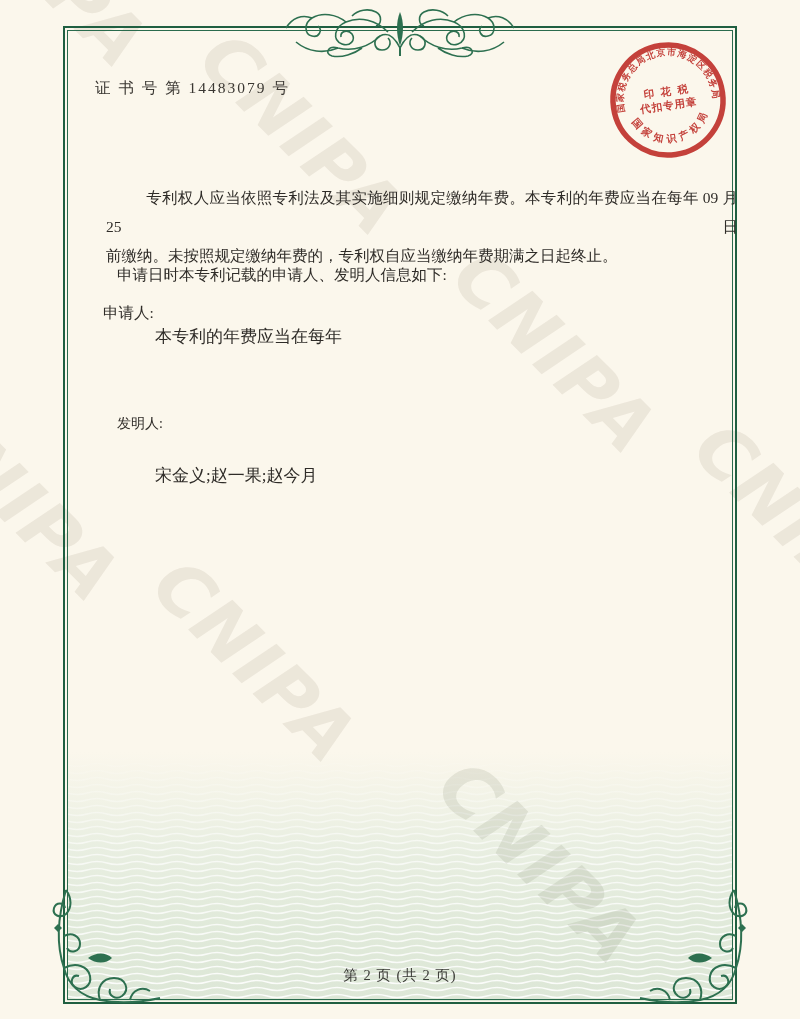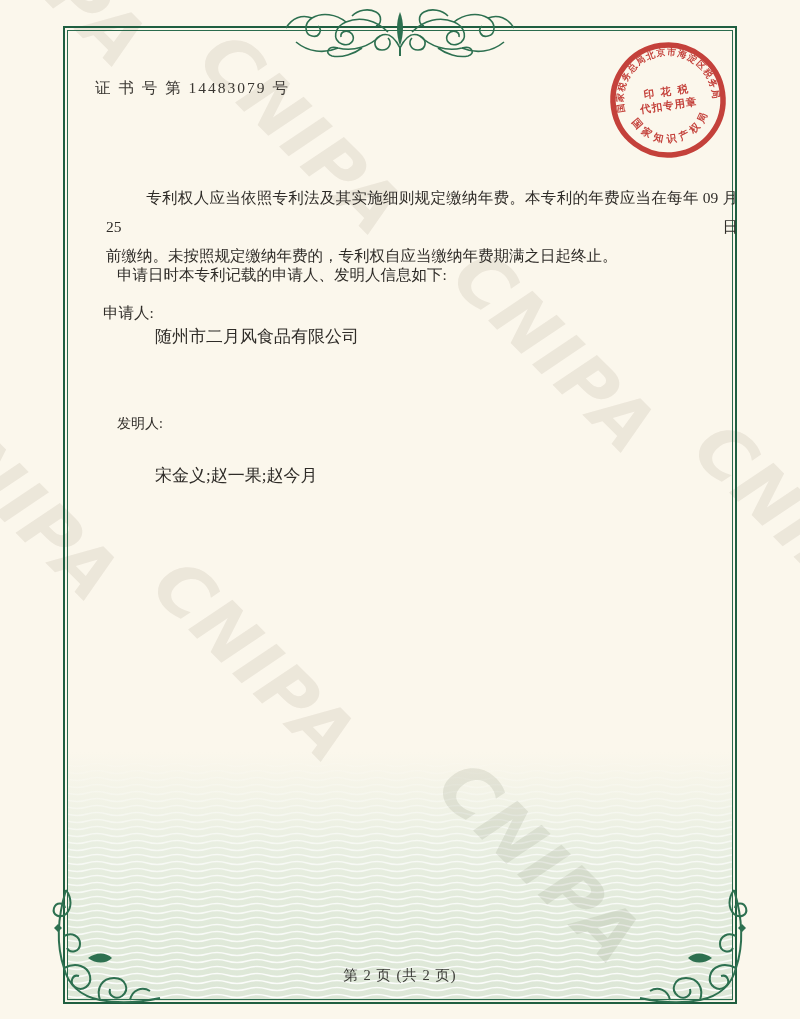--- a/index.html
+++ b/index.html
@@ -151,19 +151,19 @@
 
   <div class="cert-no">证 书 号 第 14483079 号</div>
 
   <div class="body-par">
     <div class="l1">专利权人应当依照专利法及其实施细则规定缴纳年费。本专利的年费应当在每年 09 月 25 日</div>
     <div class="l2">前缴纳。未按照规定缴纳年费的，专利权自应当缴纳年费期满之日起终止。</div>
   </div>
 
   <div class="info-intro">申请日时本专利记载的申请人、发明人信息如下:</div>
   <div class="applicant-label">申请人:</div>
-  <div class="applicant-name">随州市二月风食品有限公司</div>
+  <div class="applicant-name">本专利的年费应当在每年</div>
   <div class="inventor-label">发明人:</div>
   <div class="inventor-names">宋金义;赵一果;赵今月</div>
 
   <div class="footer-page">第 2 页 (共 2 页)</div>
 
 </div>
 
 </body></html>

